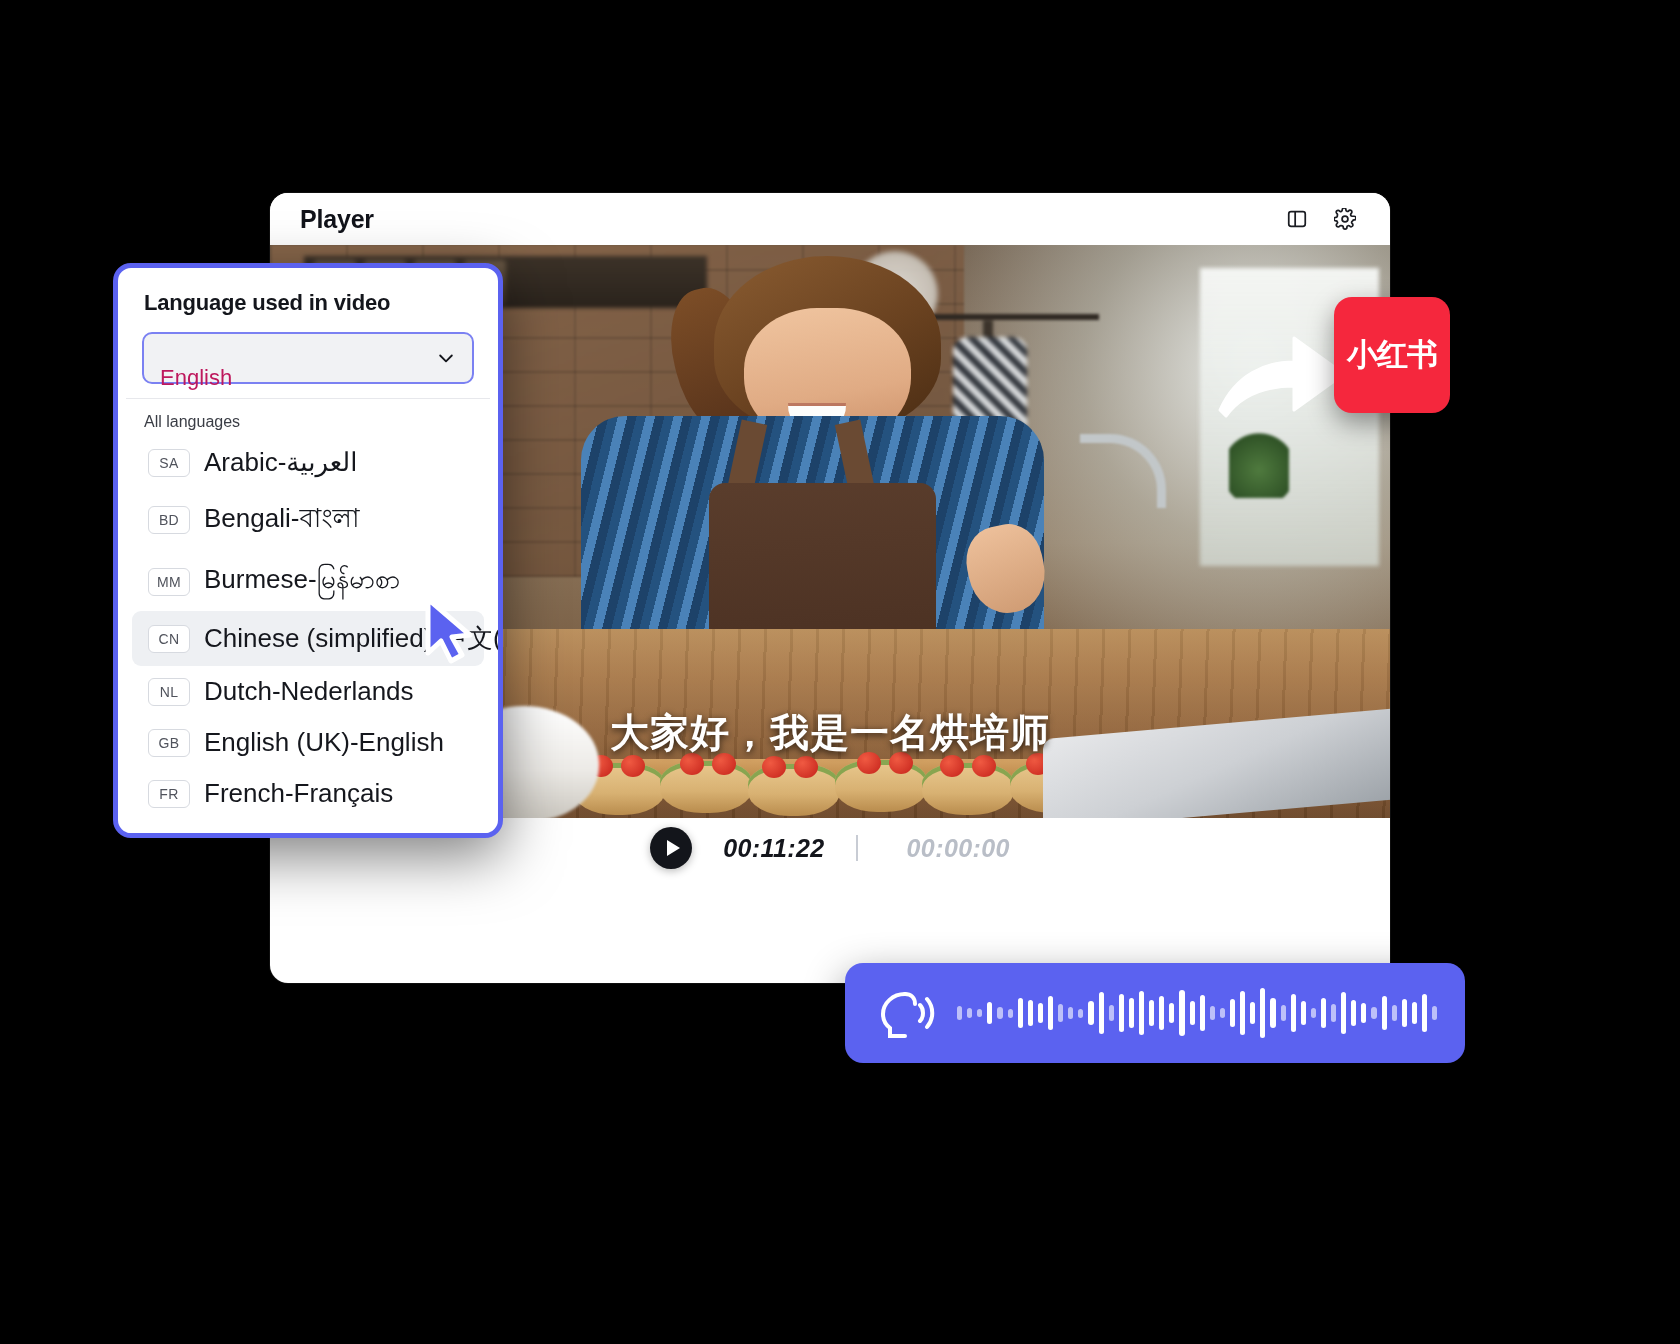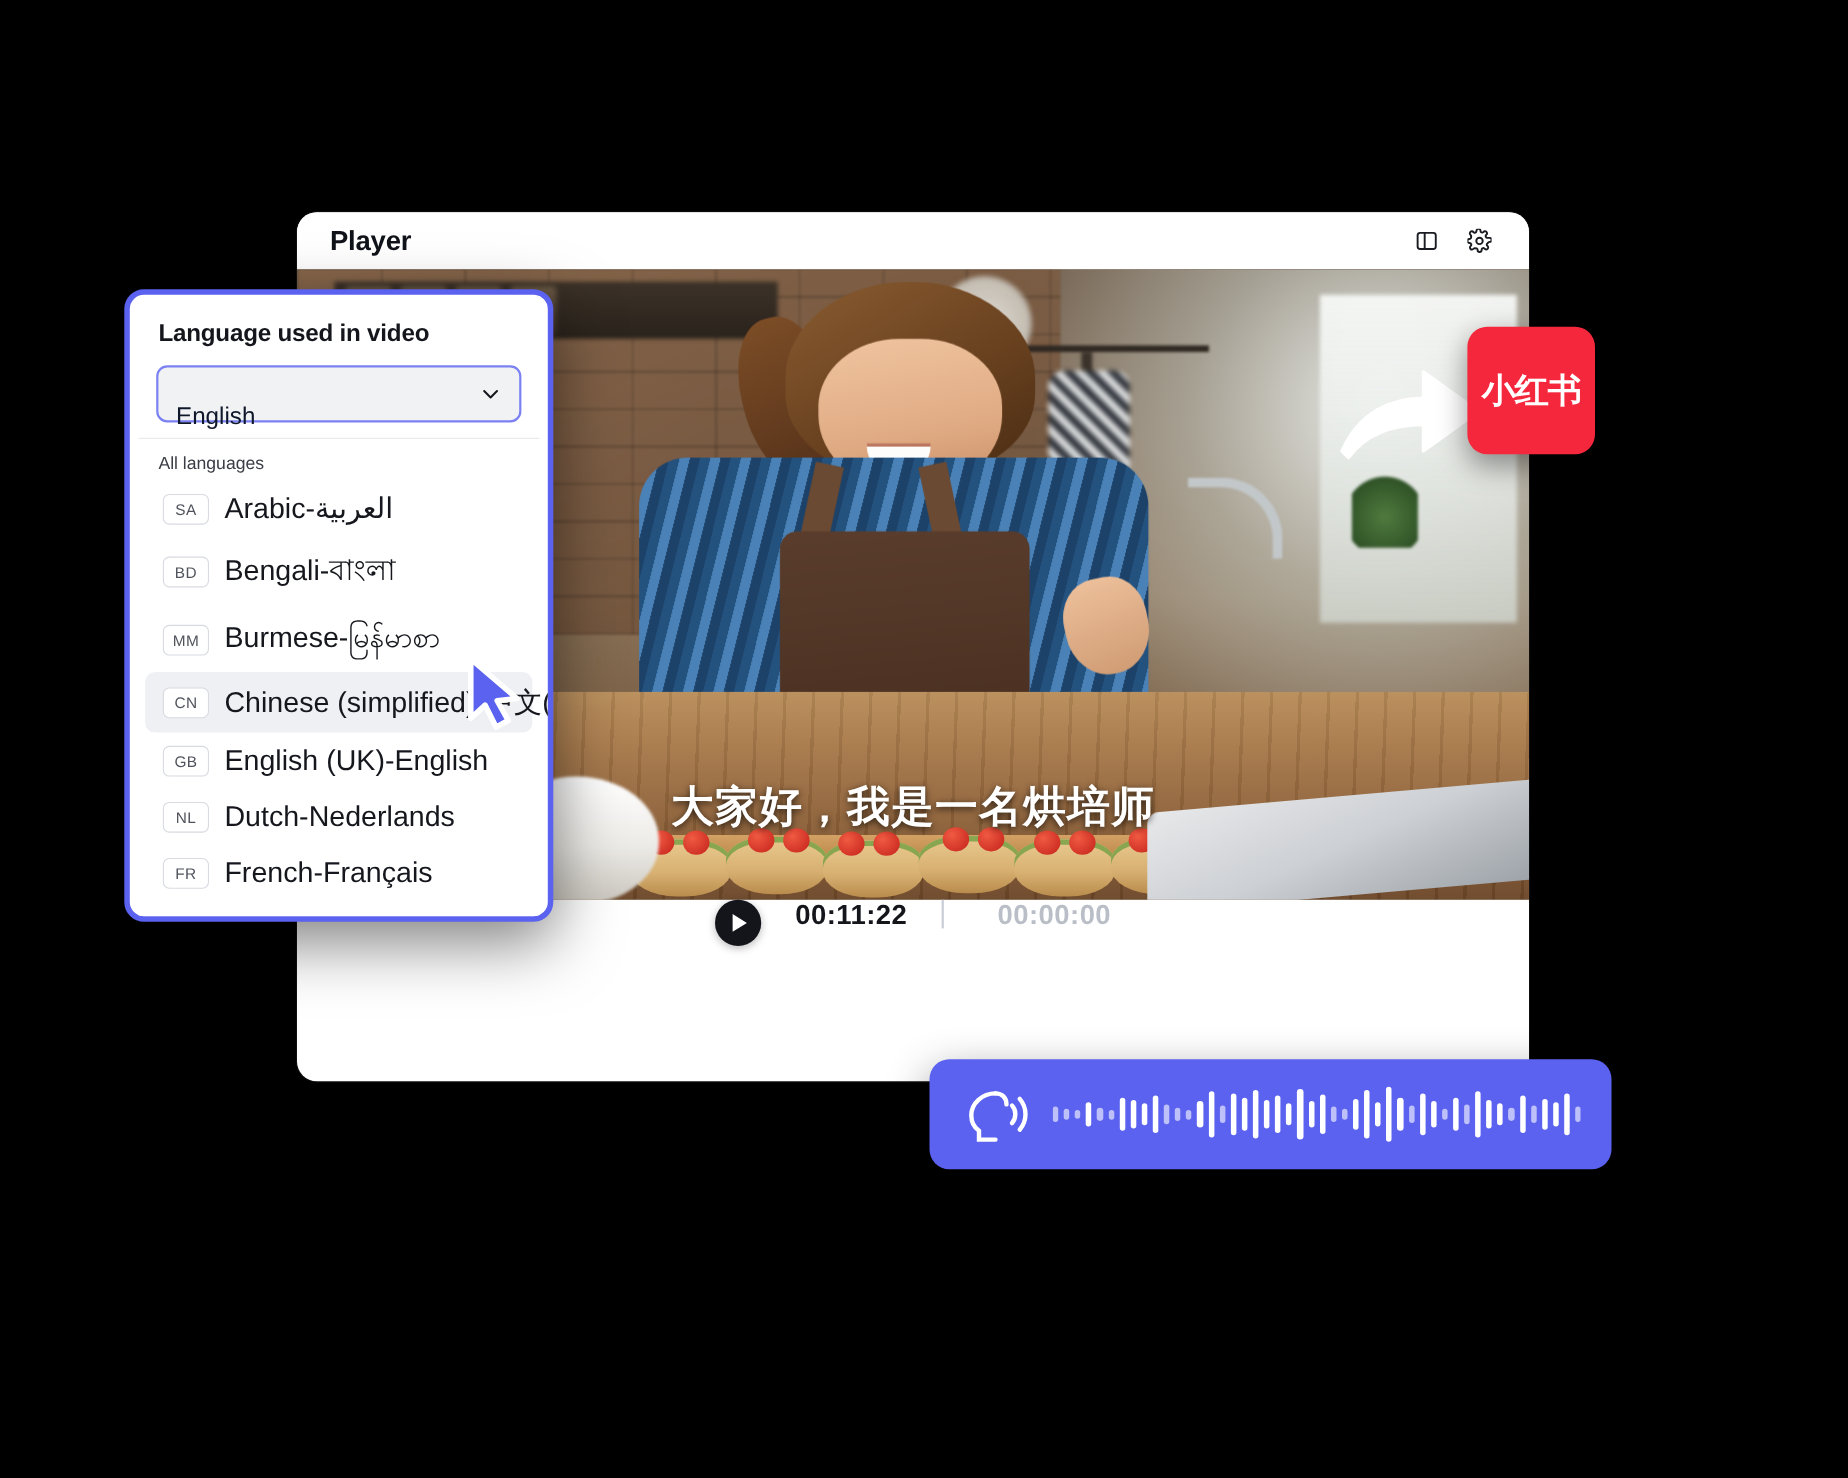--- a/index.html
+++ b/index.html
@@ -216,24 +216,25 @@
     font-weight: bold;
     letter-spacing: 1px;
     text-shadow: 0 2px 7px rgba(0,0,0,0.75);
   }
 
   
   .controls {
     height: 60px;
     background: #ffffff;
     display: flex;
-    align-items: flex-start;
+    align-items: center;
     justify-content: center;
     gap: 31px;
     position: relative;
+    font-style: italic;
   }
   .play-btn {
     width: 42px; height: 42px; border-radius: 50%;
     background: #13151b;
     display: flex; align-items: center; justify-content: center;
     cursor: pointer;
     box-shadow: 0 2px 8px rgba(0,0,0,0.28);
   }
   .play-tri {
     width: 0; height: 0;
@@ -275,21 +276,21 @@
   .lang-select {
     margin: 0 24px;
     height: 52px;
     border: 2px solid #7b81f2;
     border-radius: 10px;
     background: #f1f2f4;
     display: flex; align-items: center;
     padding: 0 16px;
     cursor: pointer;
   }
-  .lang-select-value { font-size: 22px; color: #0f172a; margin-top: 40px; }
+  .lang-select-value { font-size: 22px; color: #be185d; margin-top: 40px; }
   .chev {
     margin-left: auto; width: 20px; height: 20px; color: #14161c;
   }
   .lang-list {
     margin: 14px 8px 0 8px;
     border-top: 1px solid #e7e8ec;
     padding: 14px 0 14px 0;
     background: #fff;
   }
   .lang-group-label {
@@ -571,26 +572,26 @@
           <span class="lang-name">Burmese-မြန်မာစာ</span>
         </div>
         <div class="lang-row selected">
           <span class="flag-chip">CN</span>
           <span class="lang-name">Chinese (simplified)-中文(简体)</span>
           <svg class="check" viewBox="0 0 24 24" fill="none" stroke="currentColor" stroke-width="2.4" stroke-linecap="round" stroke-linejoin="round">
             <polyline points="4,13 10,19 20,6"></polyline>
           </svg>
         </div>
         <div class="lang-row">
+          <span class="flag-chip">NL</span>
+          <span class="lang-name">Dutch-Nederlands</span>
+        </div>
+        <div class="lang-row">
           <span class="flag-chip">GB</span>
           <span class="lang-name">English (UK)-English</span>
-        </div>
-        <div class="lang-row">
-          <span class="flag-chip">NL</span>
-          <span class="lang-name">Dutch-Nederlands</span>
         </div>
         <div class="lang-row">
           <span class="flag-chip">FR</span>
           <span class="lang-name">French-Français</span>
         </div>
       </div>
   </div>
 </div>
 
 <svg class="cursor" viewBox="0 0 64 70">

